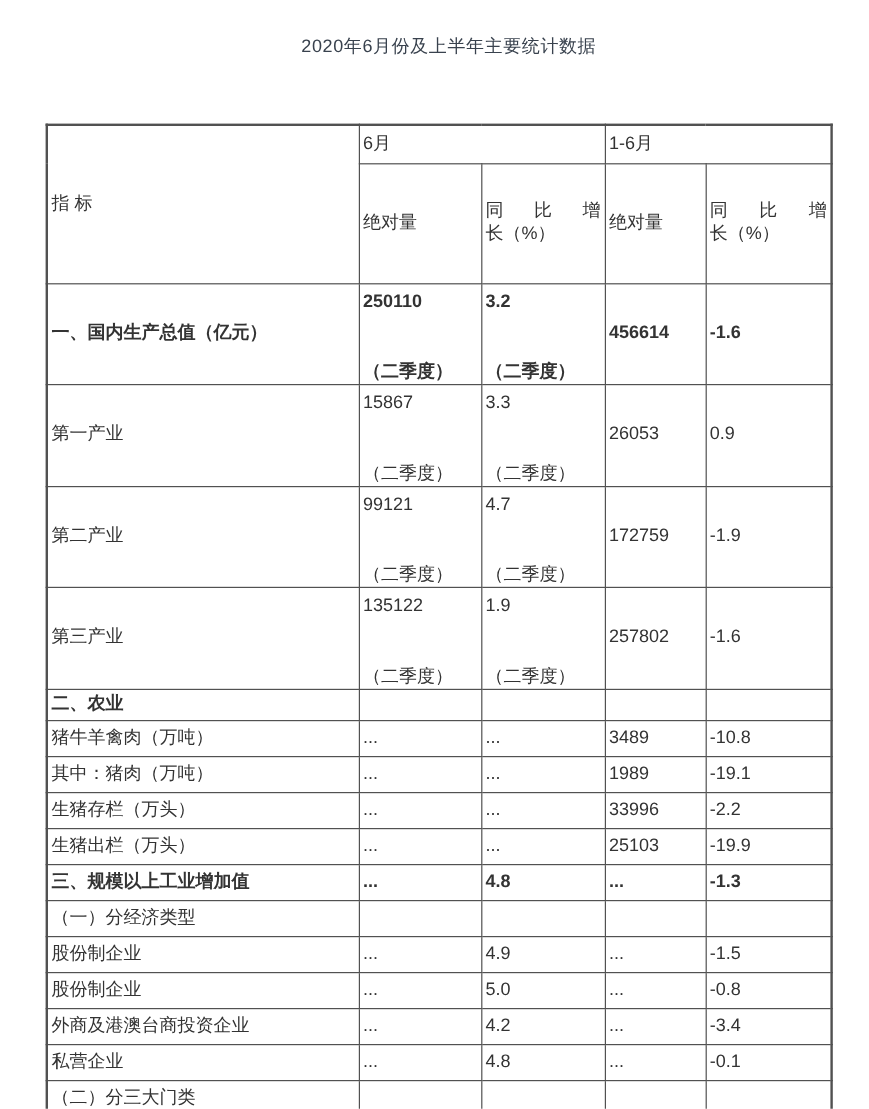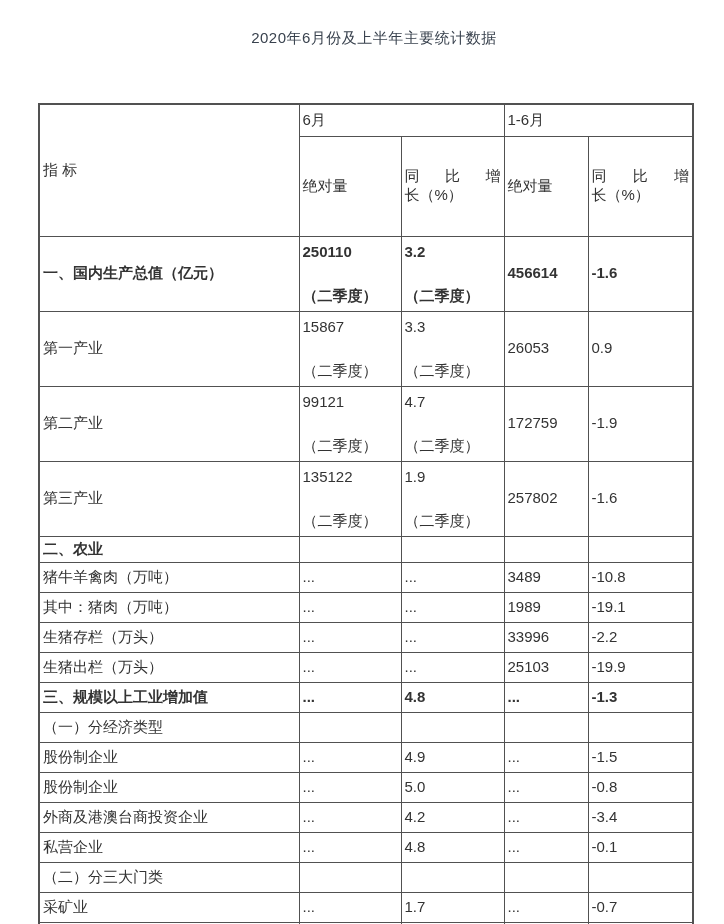--- a/index.html
+++ b/index.html
@@ -62,21 +62,21 @@
     text-align: justify;
     text-align-last: justify;
   }
   td.c-abs { padding-left: 4px; }
   td.lbl { padding-left: 3px; }
   td.num { padding-left: 5px; }
   td.num.qtr {
     vertical-align: top;
     padding-top: 6px;
   }
-  td.num.qtr .note { margin-top: 26px; }
+  td.num.qtr .note { margin-top: 40px; }
 </style>
 </head>
 <body>
 
 <h1 class="page-title">2020年6月份及上半年主要统计数据</h1>
 
 <table class="stats">
   <colgroup>
     <col style="width:260px">
     <col style="width:102px">

